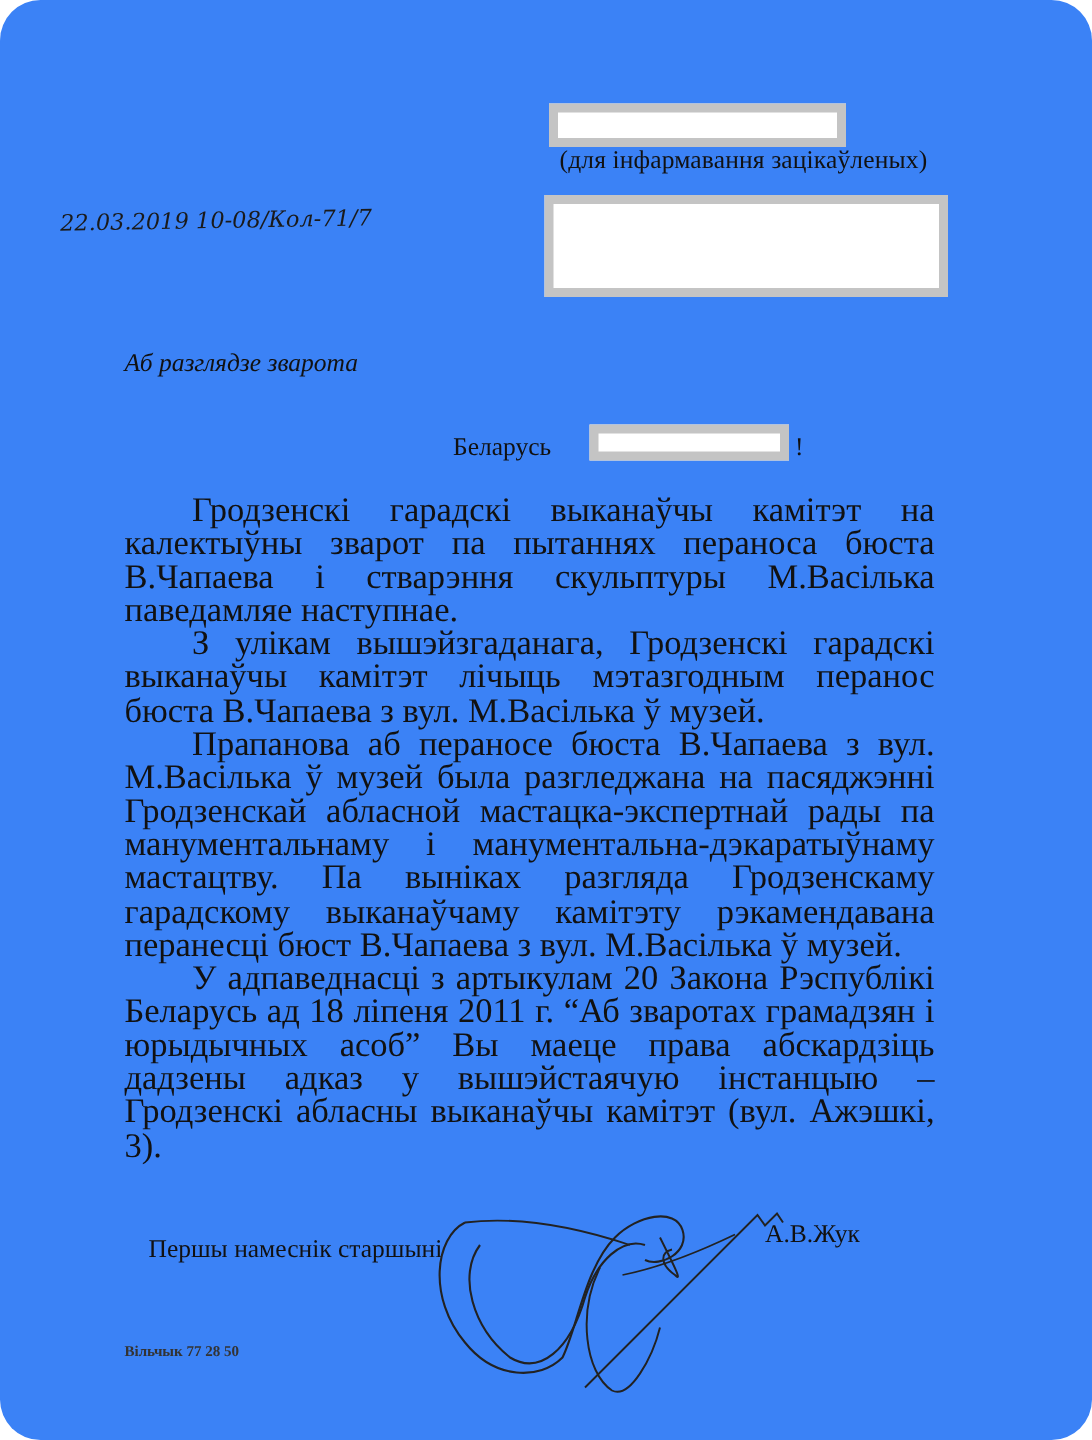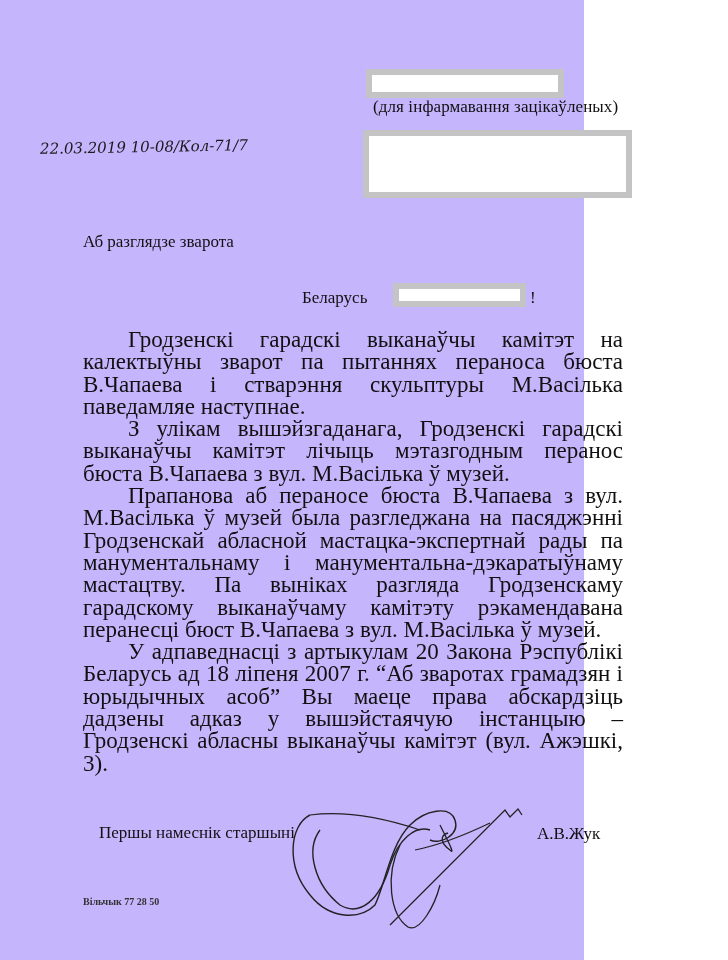--- a/index.html
+++ b/index.html
@@ -11,23 +11,24 @@
       width: 728px;
       height: 960px;
       position: relative;
       overflow: hidden;
       font-family: "Liberation Serif", serif;
       color: #111111;
     }
     .page {
       position: absolute;
       left: 0; top: 0;
-      width: 584px;
+      width: 728px;
       height: 960px;
-      background: #c4b5fd;
+      background: #3b82f6;
+      border-radius: 27px;
     }
     .redact {
       position: absolute;
       border: 6px solid #c4c4c4;
       background: #ffffff;
       box-sizing: border-box;
     }
     .abs { position: absolute; white-space: nowrap; }
     .note {
       left: 373px; top: 97px;
@@ -38,20 +39,21 @@
       left: 40px; top: 138px;
       font-family: "DejaVu Serif", serif;
       font-style: italic;
       font-size: 15px;
       color: #1a1a1a;
       transform: rotate(-1deg);
     }
     .subject {
       left: 83px; top: 232px;
       font-size: 17px;
+      font-style: italic;
     }
     .greeting {
       left: 302px; top: 288px;
       font-size: 17px;
     }
     .greeting-excl {
       left: 530px; top: 288px;
       font-size: 17px;
     }
     .body-text {
@@ -68,23 +70,22 @@
       text-indent: 45px;
       text-align: justify;
       text-align-last: left;
     }
     .signature-row {
       left: 83px; top: 823px;
       font-size: 17px;
       margin-left: 16px;
     }
     .sig-name {
-      left: 537px; top: 813px;
+      left: 510px; top: 813px;
       font-size: 17px;
-      margin-top: 11px;
     }
     .sig-svg {
       position: absolute;
       left: 290px; top: 805px;
       width: 240px;
       height: 140px;
     }
     .executor {
       left: 83px; top: 896px;
       font-size: 10px;
@@ -109,21 +110,21 @@
   <div class="abs subject">Аб разглядзе зварота</div>
 
   <div class="abs greeting">Беларусь</div>
   <div class="redact" style="left:393px; top:283px; width:133px; height:24px;"></div>
   <div class="abs greeting-excl">!</div>
 
   <div class="body-text">
     <p>Гродзенскі гарадскі выканаўчы камітэт на калектыўны зварот па пытаннях пераноса бюста В.Чапаева і стварэння скульптуры М.Васілька паведамляе наступнае.</p>
     <p>З улікам вышэйзгаданага, Гродзенскі гарадскі выканаўчы камітэт лічыць мэтазгодным перанос бюста В.Чапаева з вул. М.Васілька ў музей.</p>
     <p>Прапанова аб пераносе бюста В.Чапаева з вул. М.Васілька ў музей была разгледжана на пасяджэнні Гродзенскай абласной мастацка-экспертнай рады па манументальнаму і манументальна-дэкаратыўнаму мастацтву. Па выніках разгляда Гродзенскаму гарадскому выканаўчаму камітэту рэкамендавана перанесці бюст В.Чапаева з вул. М.Васілька ў музей.</p>
-    <p>У адпаведнасці з артыкулам 20 Закона Рэспублікі Беларусь ад 18 ліпеня 2007 г. “Аб зваротах грамадзян і юрыдычных асоб” Вы маеце права абскардзіць дадзены адказ у вышэйстаячую інстанцыю – Гродзенскі абласны выканаўчы камітэт (вул. Ажэшкі, 3).</p>
+    <p>У адпаведнасці з артыкулам 20 Закона Рэспублікі Беларусь ад 18 ліпеня 2011 г. “Аб зваротах грамадзян і юрыдычных асоб” Вы маеце права абскардзіць дадзены адказ у вышэйстаячую інстанцыю – Гродзенскі абласны выканаўчы камітэт (вул. Ажэшкі, 3).</p>
   </div>
 
   <div class="abs signature-row">Першы намеснік старшыні</div>
 
   <svg class="sig-svg" viewBox="0 0 240 140">
     <path d="M20 10 C 0 20, -5 60, 20 90 C 40 115, 70 115, 85 100 C 95 80, 100 40, 120 20 C 135 5, 160 0, 165 15 C 170 30, 150 40, 140 35" fill="none" stroke="#222" stroke-width="1.4"></path>
     <path d="M30 25 C 15 45, 25 80, 50 100 C 70 112, 90 95, 100 60 C 108 35, 125 20, 140 25" fill="none" stroke="#222" stroke-width="1.4"></path>
     <path d="M150 20 C 160 40, 165 50, 160 45 C 150 38, 150 30, 158 28" fill="none" stroke="#222" stroke-width="1.3"></path>
     <path d="M110 40 C 95 70, 100 110, 118 122 C 130 128, 145 100, 150 80" fill="none" stroke="#222" stroke-width="1.3"></path>
     <path d="M100 120 L 215 5 L 220 12 L 228 4 L 232 10" fill="none" stroke="#222" stroke-width="1.3"></path>

